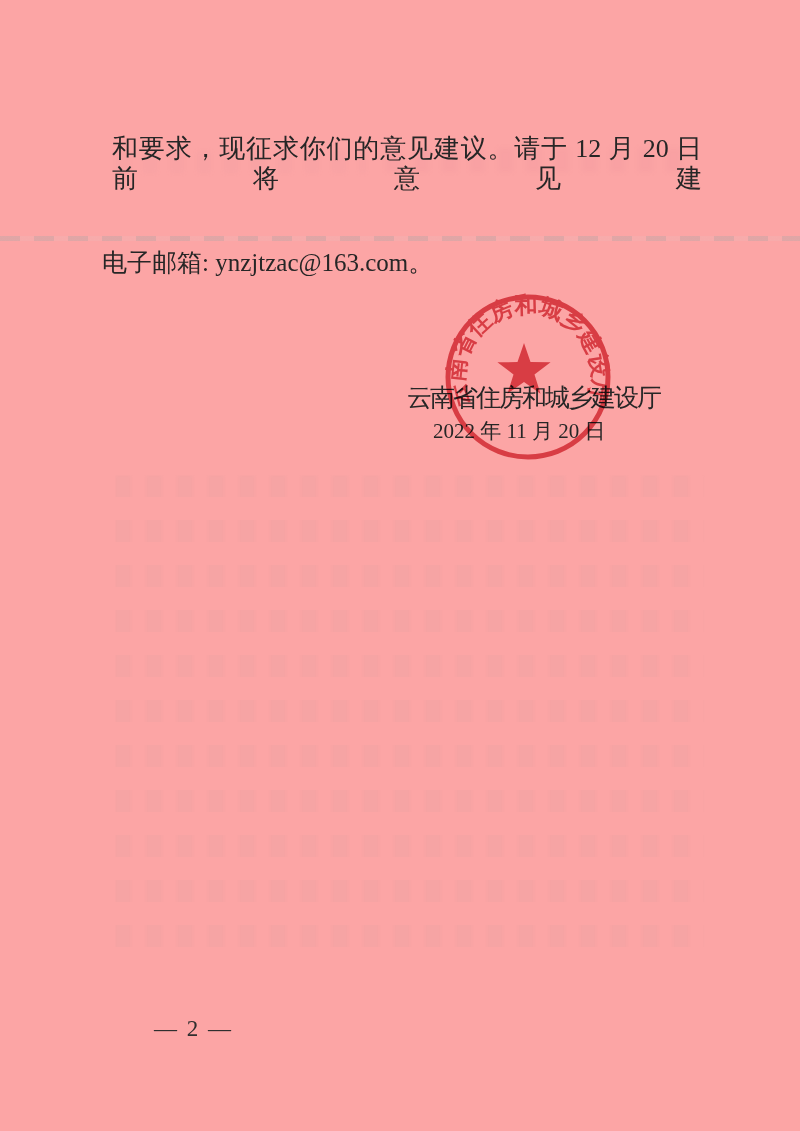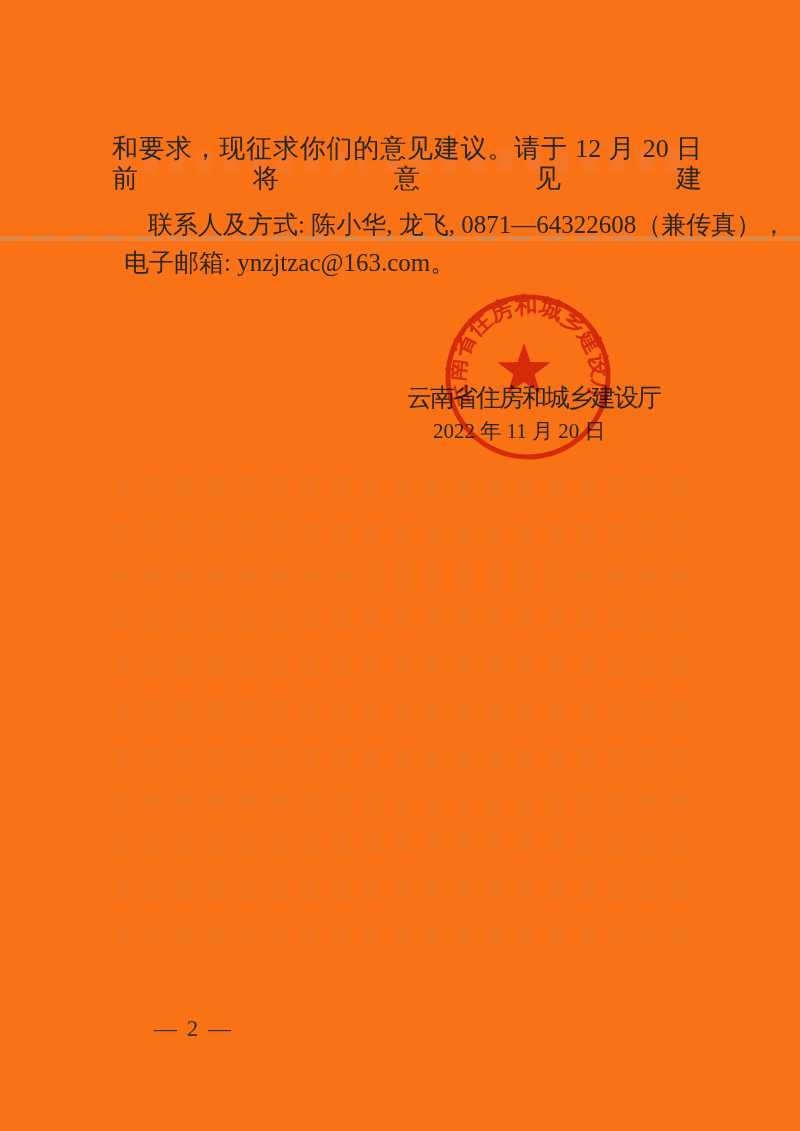--- a/index.html
+++ b/index.html
@@ -1,20 +1,20 @@
 <!DOCTYPE html>
 <html><head>
 <meta charset="utf-8">
 <style>
   html, body { margin: 0; padding: 0; background: #ffffff; }
   .page {
     position: relative;
     width: 800px;
     height: 1131px;
-    background: #f97316;
+    background: #fca5a5;
     overflow: hidden;
     font-family: "Liberation Serif", "DejaVu Serif", serif;
     color: #262626;
   }
   .abs { position: absolute; }
 
   
   .body-line {
     position: absolute;
     font-size: 26px;
@@ -24,21 +24,21 @@
     z-index: 1;
   }
   .line-1 {
     top: 134px; left: 112px; width: 590px;
     white-space: normal;
     text-align: justify;
     text-align-last: justify;
   }
   .line-2 { top: 174px; left: 112px; }
   .line-3 { top: 210px; left: 148px; font-size: 25px; }
-  .line-4 { top: 248px; left: 124px; font-size: 25px; text-align: center; }
+  .line-4 { top: 248px; left: 102px; font-size: 25px; text-align: center; }
 
   
   .scan-band {
     left: 0; top: 236px; width: 800px; height: 5px;
     background: repeating-linear-gradient(90deg,
       rgba(170,170,170,.35) 0 20px,
       rgba(215,215,215,.12) 20px 34px);
     filter: blur(.5px);
     z-index: 0;
   }
@@ -106,21 +106,20 @@
 <body>
 
 <div class="page">
 
   <div class="abs scan-band"></div>
   <div class="ghost ghost-pink-1"></div>
   <div class="ghost ghost-pink-2"></div>
   <div class="abs bleed-area"></div>
 
   <div class="body-line line-1">和要求，现征求你们的意见建议。请于 12 月 20 日前将意见建</div>
-  <div class="body-line line-3">联系人及方式: 陈小华, 龙飞, 0871—64322608（兼传真），</div>
   <div class="body-line line-4">电子邮箱: ynzjtzac@163.com。</div>
 
   <div class="abs signature-agency">云南省住房和城乡建设厅</div>
   <div class="abs signature-date">2022 年 11 月 20 日</div>
 
   <svg class="seal" viewBox="0 0 220 220" xmlns="http://www.w3.org/2000/svg">
     <circle cx="110" cy="105" r="80" fill="none" stroke-width="5" stroke="#d5414e"></circle>
     <polygon points="106,71 112.5,90.1 132.6,90.3 116.5,102.4 122.5,121.7 106,110 89.5,121.7 95.5,102.4 79.4,90.3 99.5,90.1" fill="#d5414e"></polygon>
     <path id="sealArc" d="M 52 132 A 64 64 0 1 1 168 132" fill="none"></path>
     <text class="seal-arc-text" fill="#d5414e">

